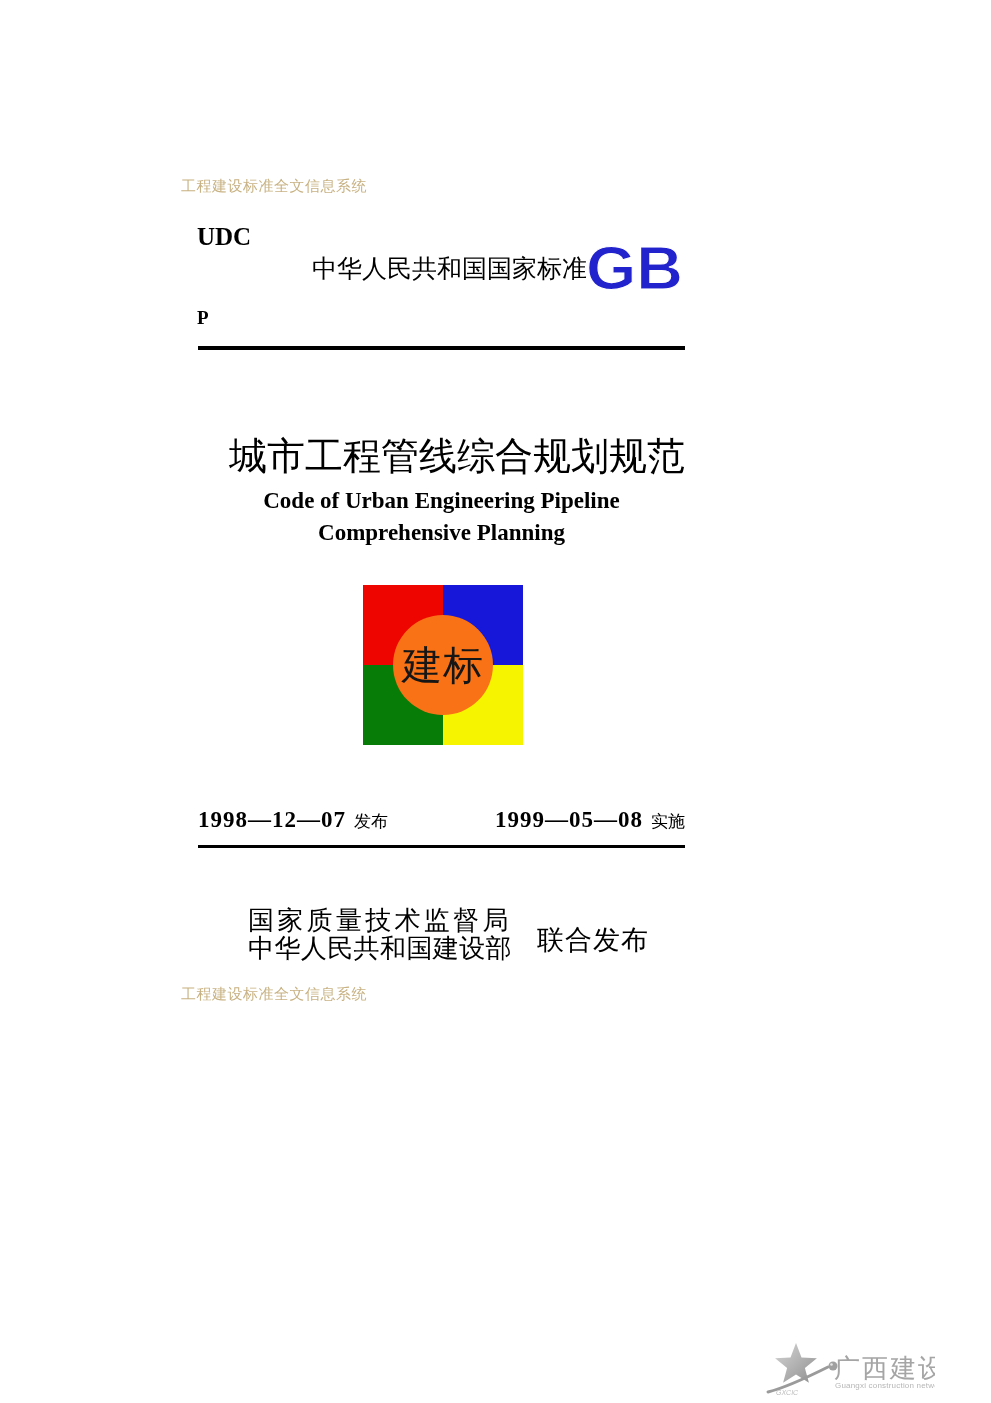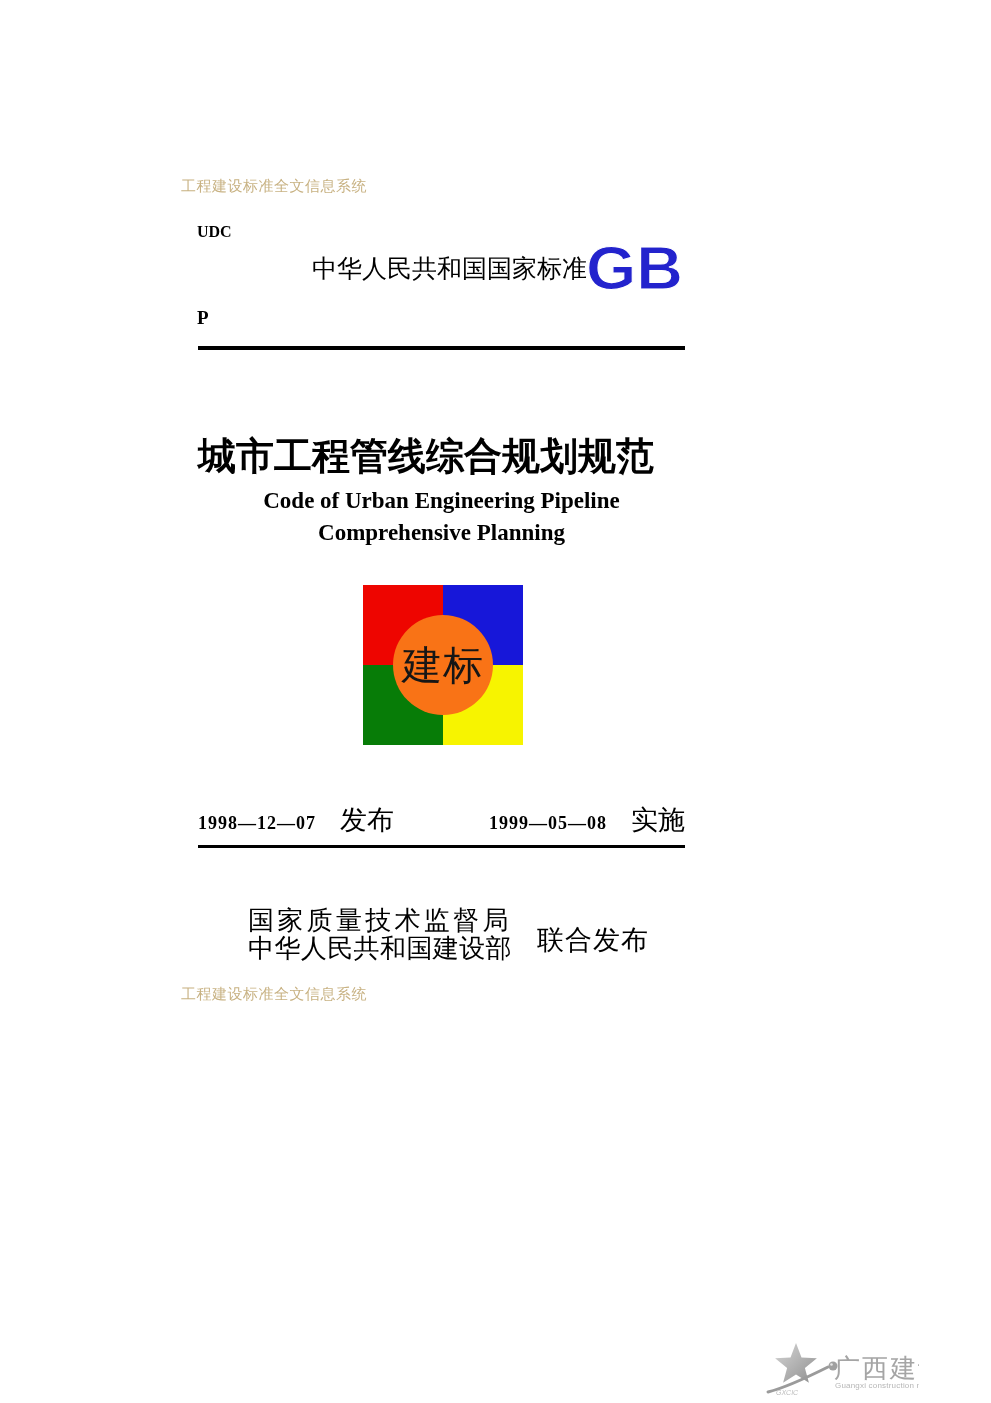--- a/index.html
+++ b/index.html
@@ -2,51 +2,52 @@
 <html><head>
 <meta charset="utf-8">
 <style>
   html,body{margin:0;padding:0;background:#ffffff;}
   .page{
     position:relative;
     width:919px;height:1403px;
     background:#ffffff;
     overflow:hidden;
     font-family:"Liberation Serif","DejaVu Serif",serif;
+    padding-left:16px;
   }
   .abs{position:absolute;}
 
   
   .sys-line{
     left:181px;
     color:#c8b283;
     font-family:"Liberation Sans","DejaVu Sans",sans-serif;
     font-size:15px;letter-spacing:0.5px;line-height:20px;
   }
   .sys-top{top:176px;}
   .sys-bottom{top:984px;}
 
-  .udc{left:197px;top:223px;font-size:16px;font-weight:bold;}
+  .udc{left:197px;top:223px;font-size:25px;font-weight:bold;}
   .std-caption{
     left:312px;top:254px;
     font-family:"Liberation Sans","DejaVu Sans",sans-serif;
     font-size:25px;line-height:29px;letter-spacing:0px;color:#000;
   }
   .gb-logo{left:585px;top:240px;width:100px;height:54px;}
 
   .class-label{left:197px;top:307px;font-size:19px;font-weight:bold;}
   .std-number{left:198px;top:309px;width:487px;text-align:right;font-size:19px;font-weight:bold;letter-spacing:0.5px;}
 
   .rule{left:198px;width:487px;background:#000;}
   .rule-1{top:346px;height:4px;}
   .rule-2{top:845px;height:3px;}
 
   .title-zh{
-    left:198px;top:434px;width:487px;text-align:left;
-    font-size:38px;line-height:44px;font-weight:700;color:#000;
+    left:198px;top:434px;width:487px;text-align:right;
+    font-size:38px;line-height:44px;font-weight:400;color:#000;
     font-family:"Liberation Serif","DejaVu Serif",serif;
   }
   .title-en{left:198px;width:487px;text-align:center;font-size:23px;font-weight:bold;line-height:28px;}
   .title-en1{top:487px;}
   .title-en2{top:519px;}
 
   
   .emblem{left:363px;top:585px;width:160px;height:160px;}
   .quad{position:absolute;width:80px;height:80px;}
   .quad-tl{left:0;top:0;background:#ee0500;}
@@ -62,25 +63,25 @@
     font-family:"Liberation Sans","DejaVu Sans",sans-serif;
     font-size:40px;font-weight:400;letter-spacing:1px;color:#161616;
   }
 
   
   .dates-row{
     left:198px;top:805px;width:487px;
     display:flex;justify-content:space-between;align-items:baseline;
   }
   .date-group{display:flex;align-items:baseline;}
-  .date-value{font-size:18px;font-weight:bold;letter-spacing:1px;line-height:30px;}
+  .date-value{font-size:23px;font-weight:bold;letter-spacing:1px;line-height:30px;}
   .date-word{
-    margin-left:24px;
+    margin-left:8px;
     font-family:"Liberation Sans","DejaVu Sans",sans-serif;
-    font-size:27px;line-height:30px;color:#000;
+    font-size:17px;line-height:30px;color:#000;
   }
 
   
   .agency{
     left:248px;width:268px;
     font-family:"Liberation Sans","DejaVu Sans",sans-serif;
     font-size:26px;line-height:28px;color:#000;white-space:nowrap;
   }
   .agency-1{top:906px;letter-spacing:3.3px;}
   .agency-2{top:934px;letter-spacing:0.4px;}

